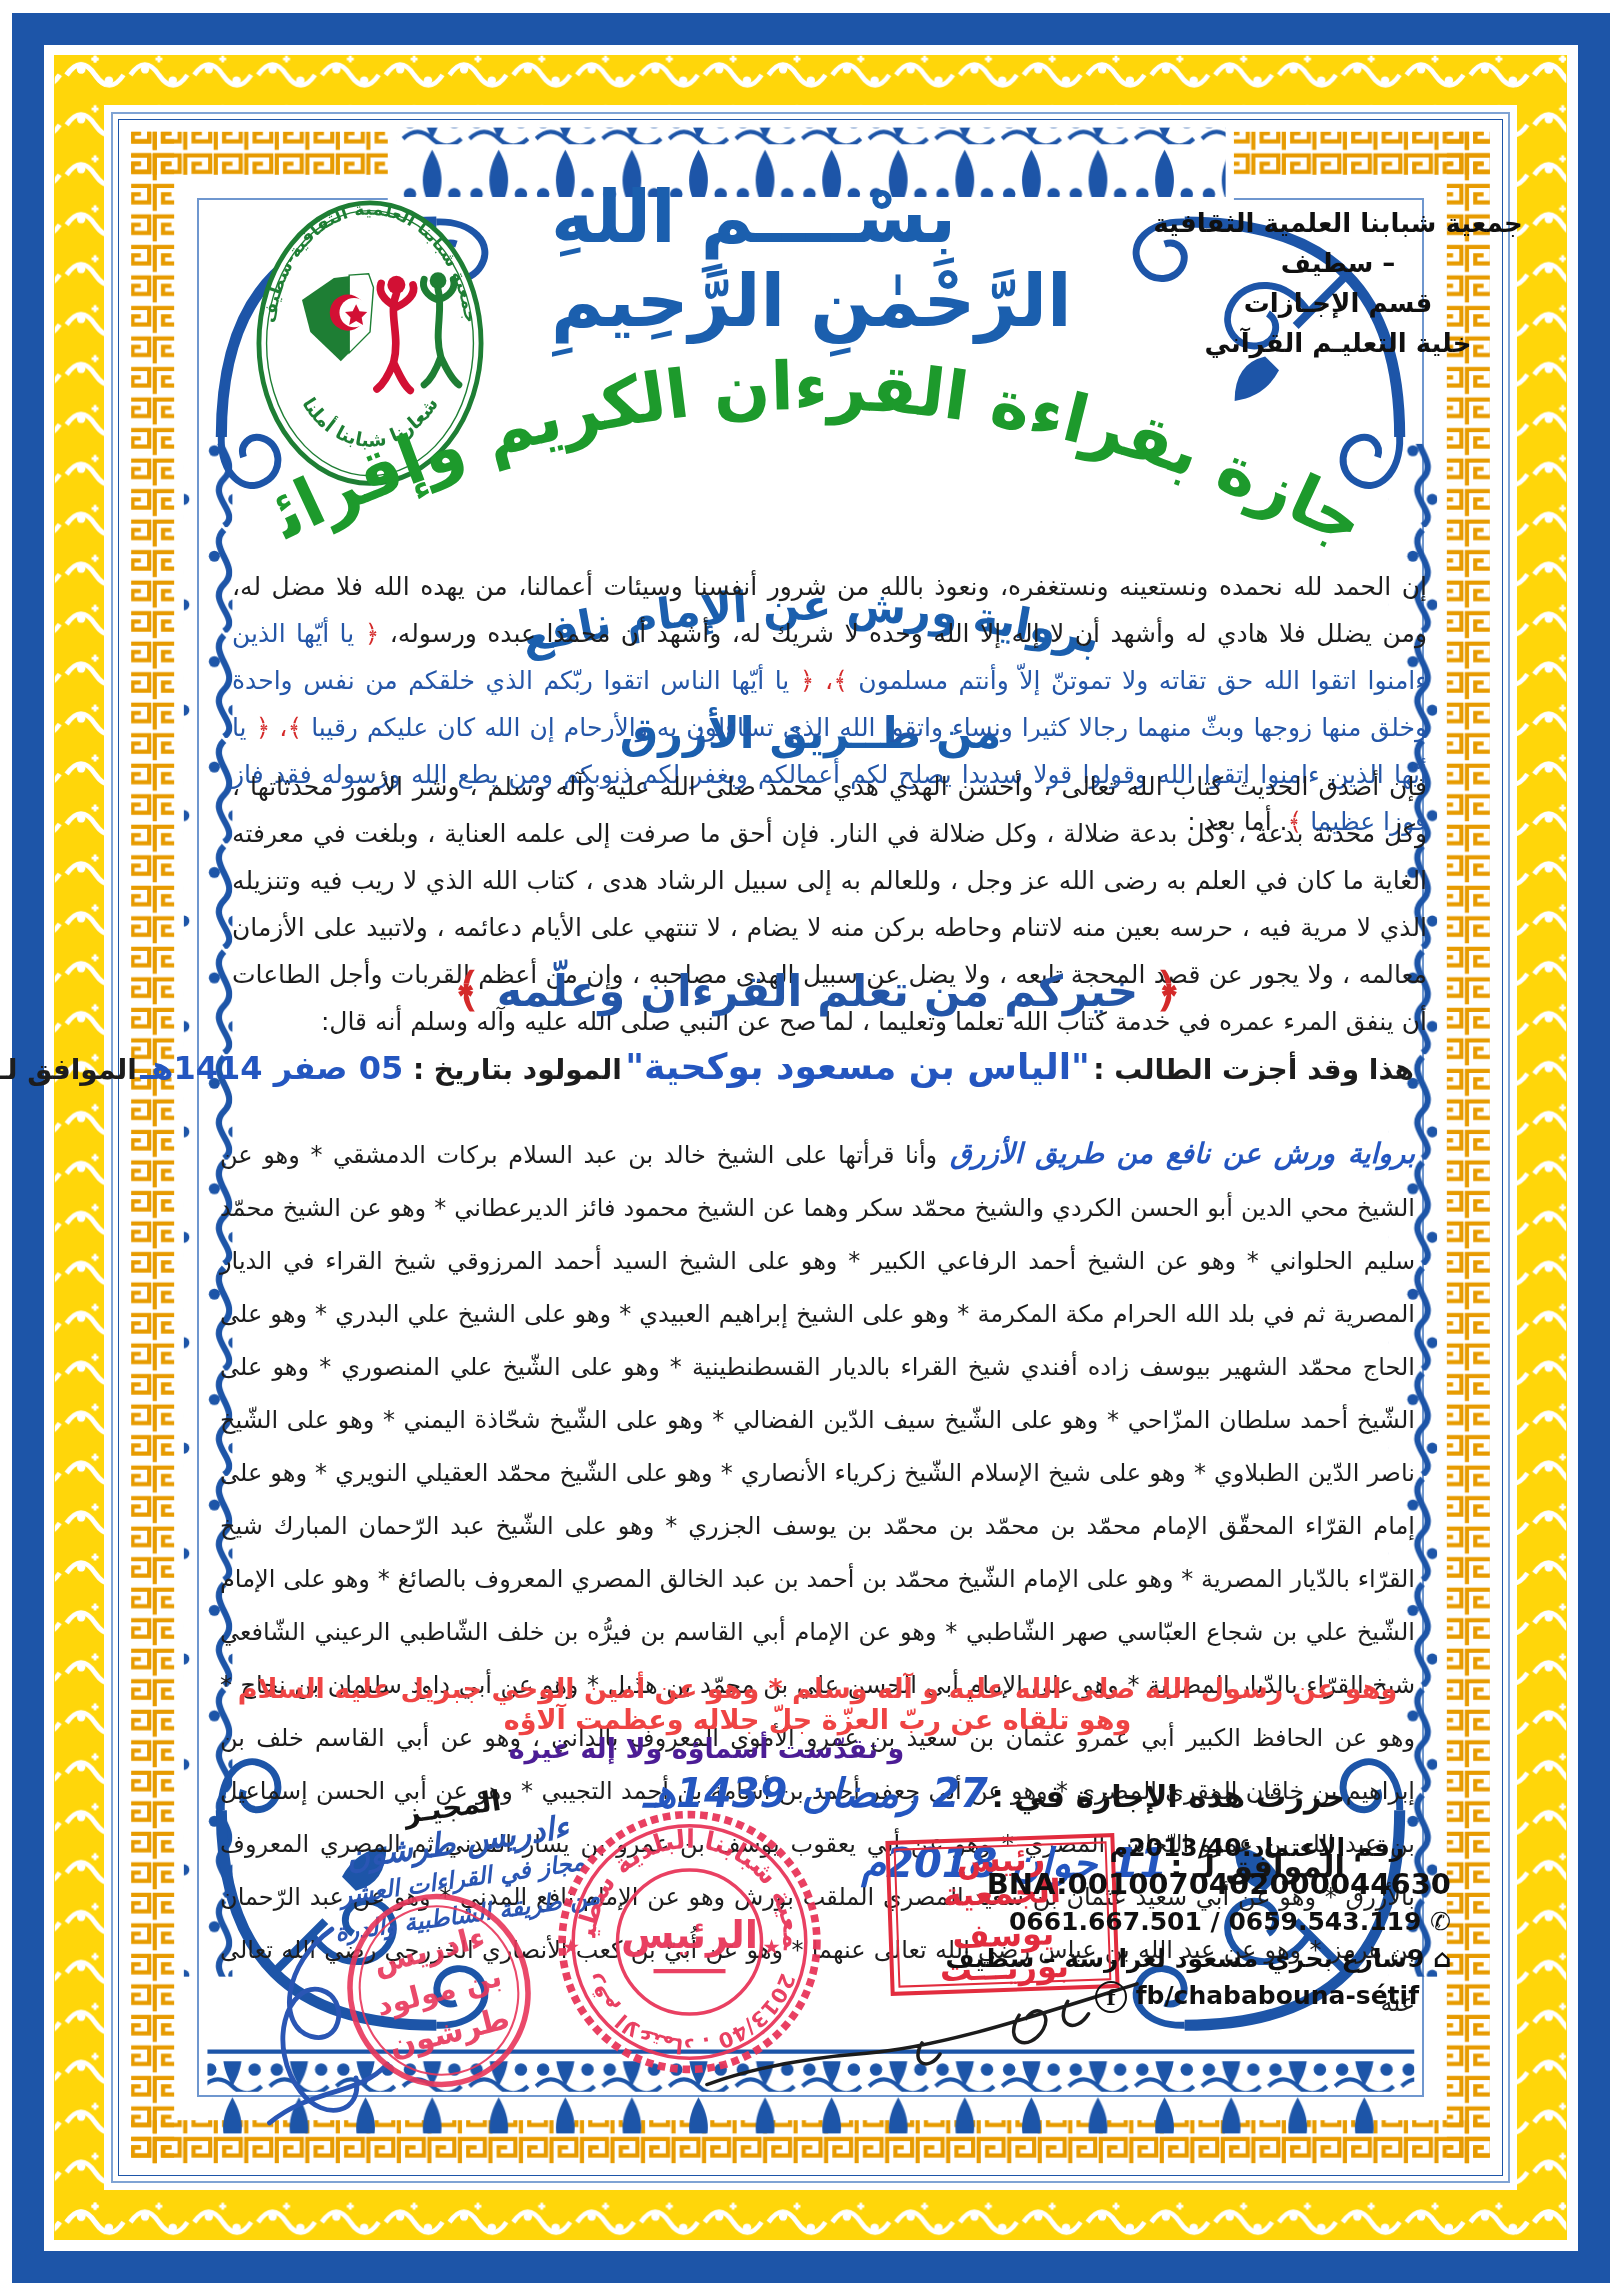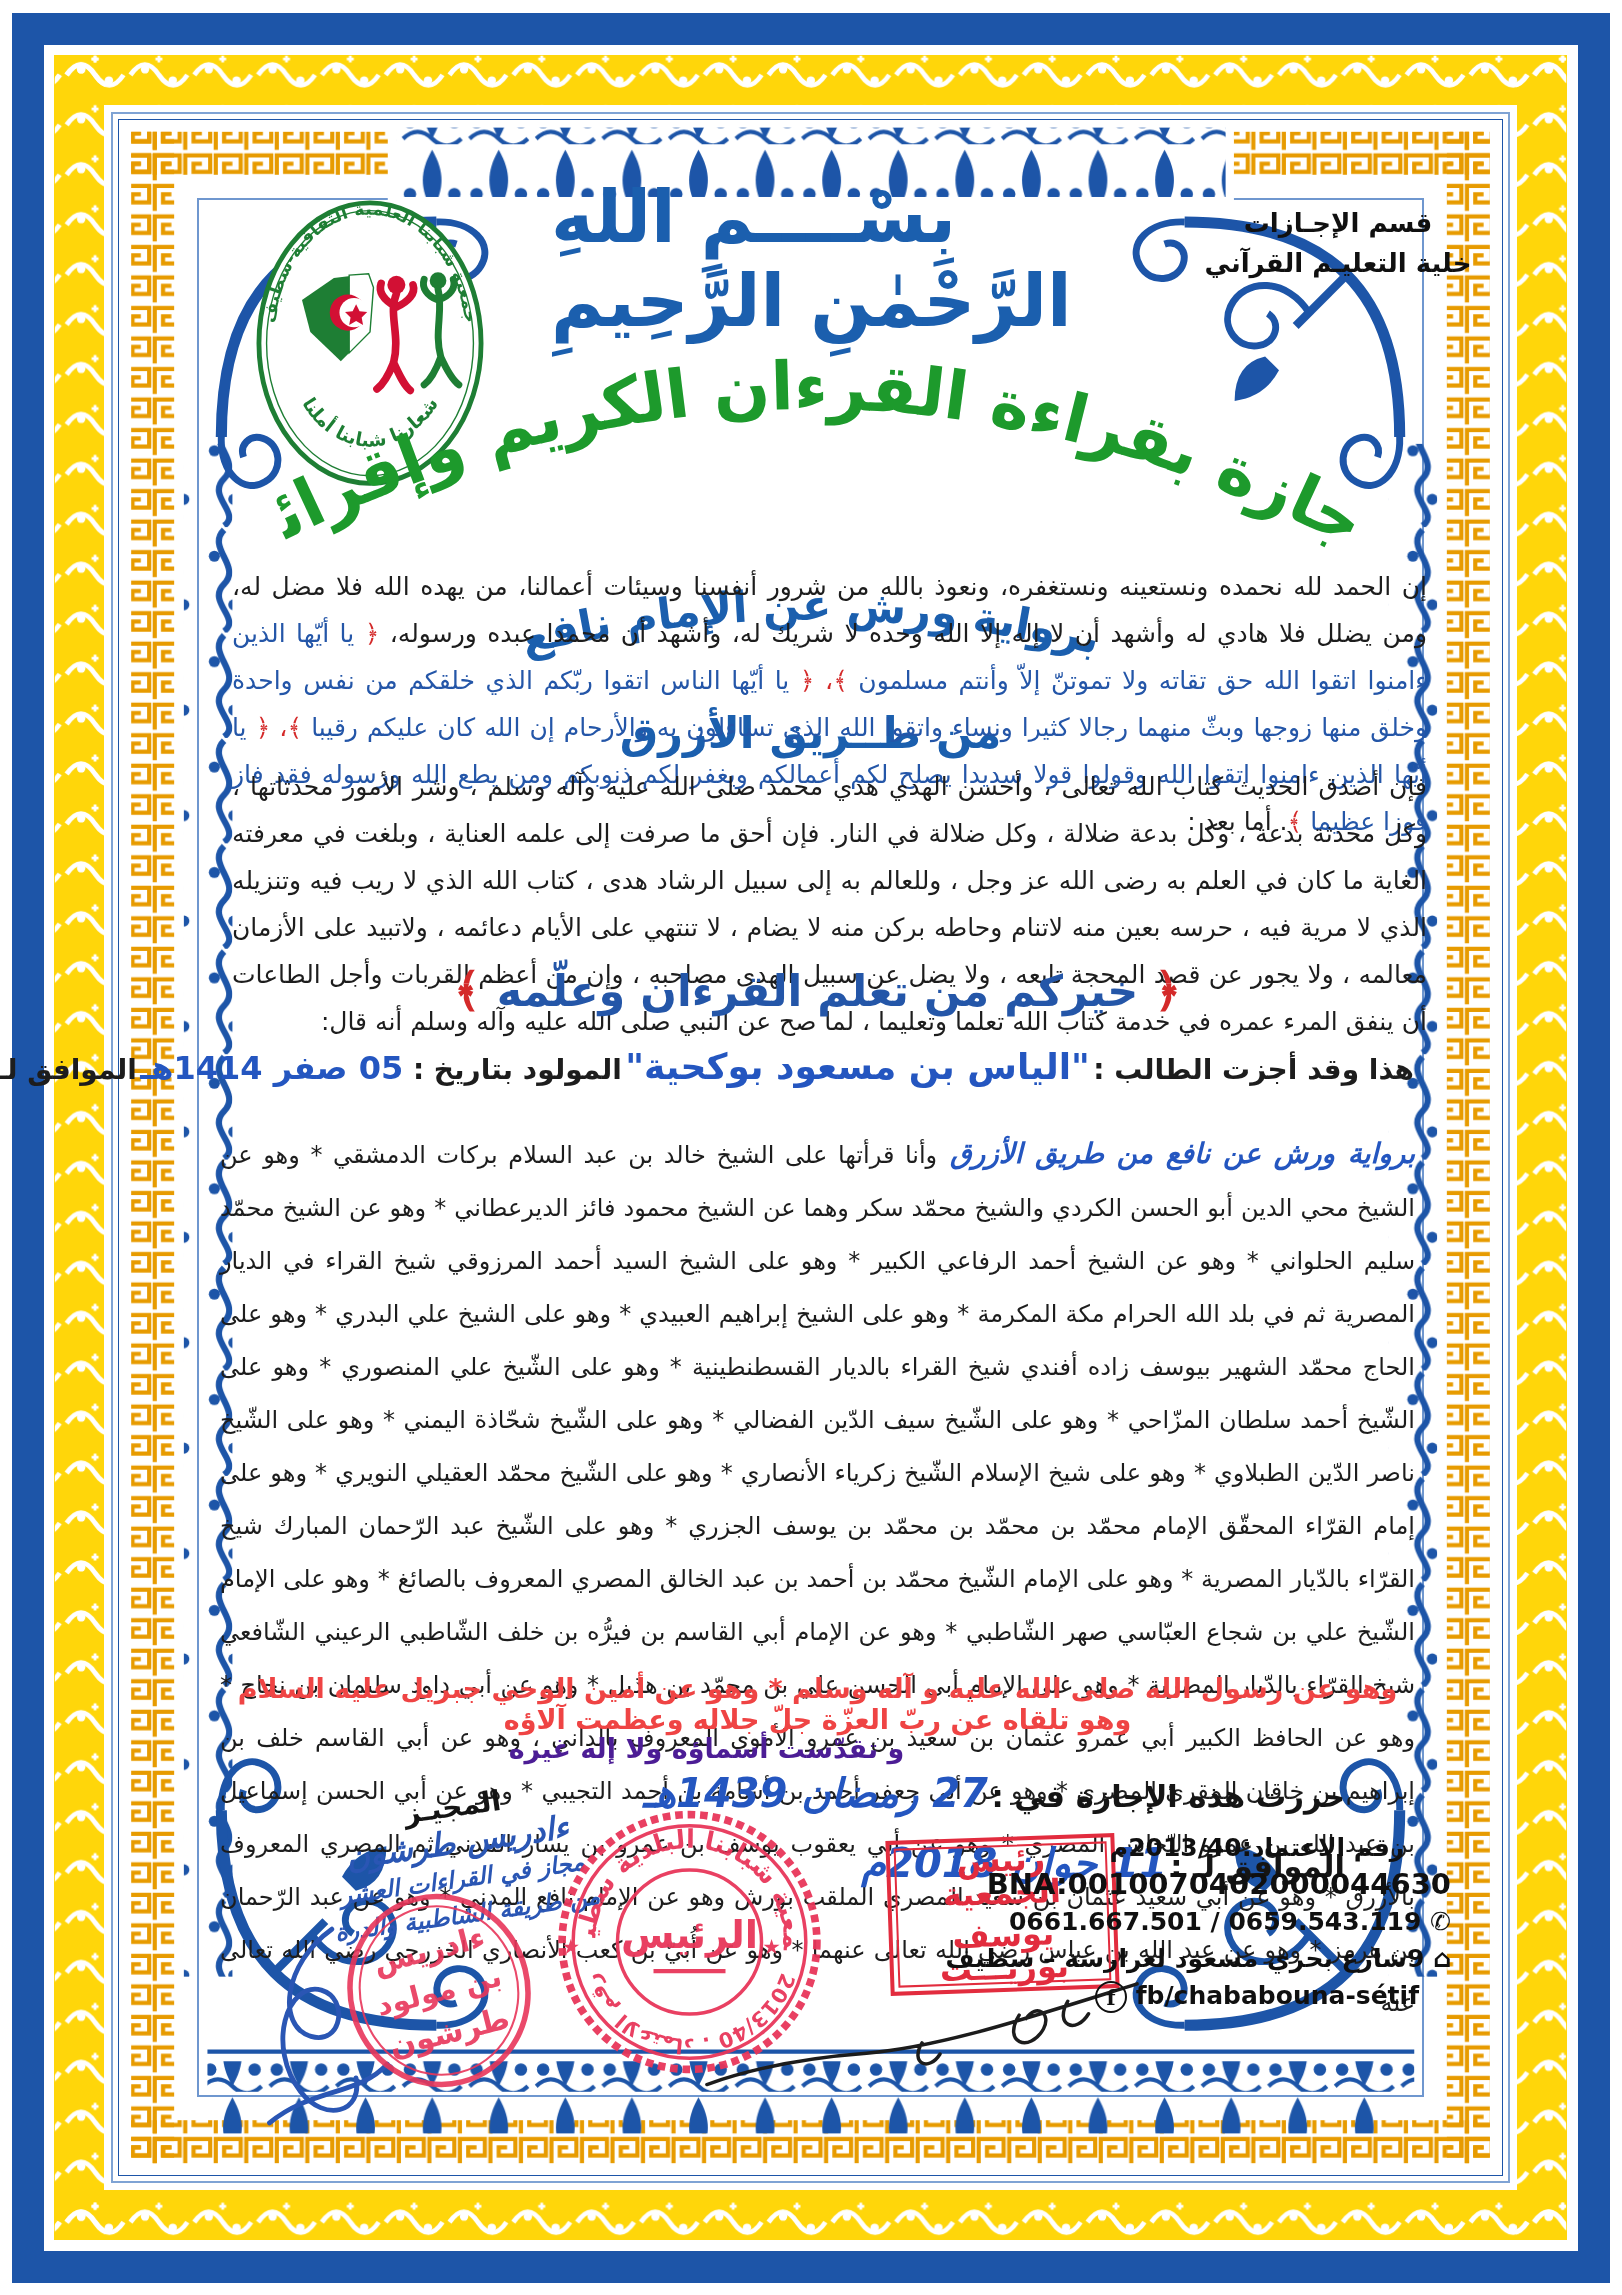--- a/index.html
+++ b/index.html
@@ -122,20 +122,21 @@
     <line x1="300" y1="2958" x2="2040" y2="2958" stroke="#1d55a8" stroke-width="6"></line>
     <rect x="300" y="2972" width="1740" height="104" fill="url(#palm)"></rect>
 
     <use href="#cornerFl" transform="translate(300,300)"></use>
     <use href="#cornerFl" transform="translate(2039,300) scale(-1,1)"></use>
     <use href="#cornerFl" transform="translate(300,2940) scale(1,-1)"></use>
     <use href="#cornerFl" transform="translate(2039,2940) scale(-1,-1)"></use>
   </svg>
 
   <div class="abs org">
+    <div>جمعية شبابنا العلمية الثقافية – سطيف</div>
     <div>قسم الإجـازات</div>
     <div>خلية التعليـم القرآني</div>
   </div>
 
   <svg class="abs" style="left:253px;top:196px;" width="236" height="295" viewBox="0 0 340 425">
     <ellipse cx="170" cy="212" rx="160" ry="202" fill="#ffffff" stroke="#1e7e34" stroke-width="7"></ellipse>
     <ellipse cx="170" cy="212" rx="149" ry="191" fill="none" stroke="#1e7e34" stroke-width="2"></ellipse>
     <path id="logoTop" d="M 36 250 A 138 180 0 1 1 304 250" fill="none"></path>
     <path id="logoBot" d="M 52 250 A 124 160 0 0 0 288 250" fill="none"></path>
     <text font-size="25" font-weight="bold" fill="#1e7e34" font-family="DejaVu Sans, sans-serif">

